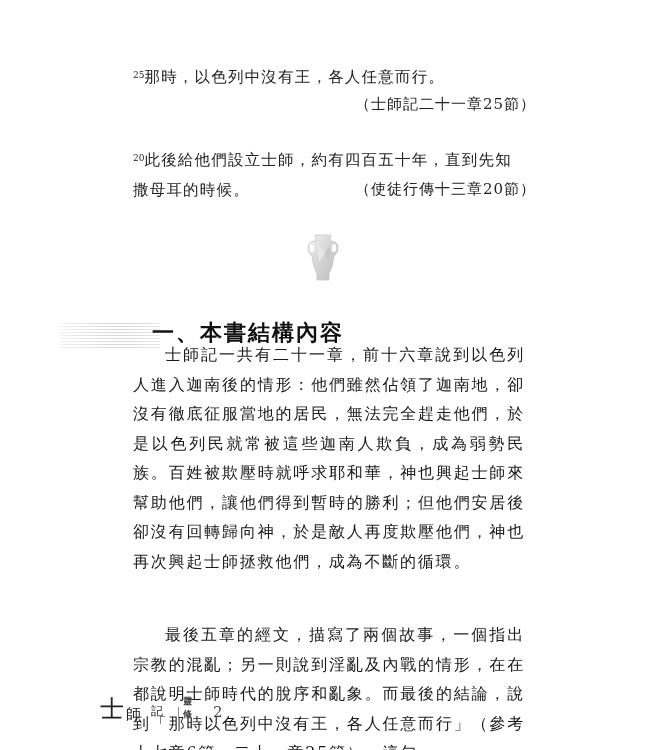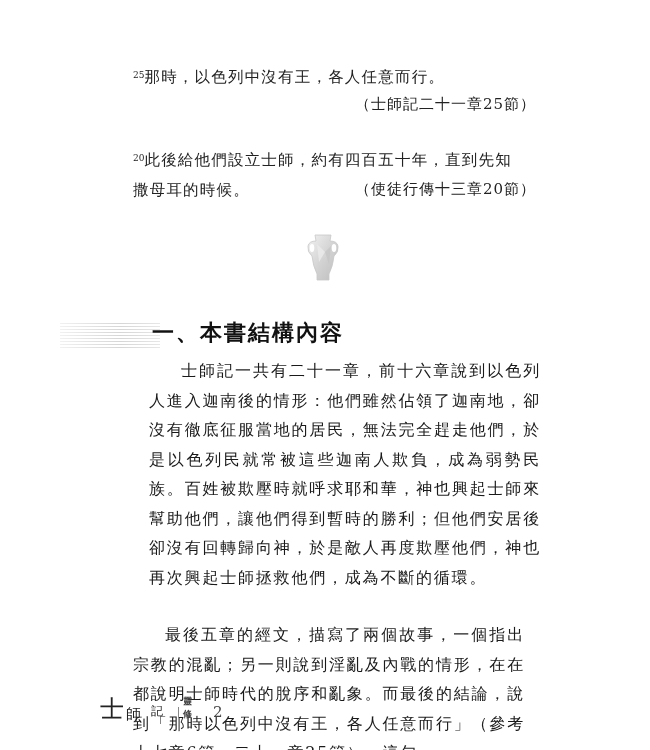--- a/index.html
+++ b/index.html
@@ -73,21 +73,21 @@
     <ellipse cx="9" cy="16" rx="2.3" ry="4" fill="#ffffff"></ellipse>
     <ellipse cx="31" cy="16" rx="2.3" ry="4" fill="#ffffff"></ellipse>
     <path d="M14 12 L22 20 L16 30 Z" fill="#ebebeb" opacity="0.8"></path>
     <path d="M22 20 L28 14 L26 32 Z" fill="#c2c2c2" opacity="0.6"></path>
   </svg>
 </div>
 
 <div class="stripes"></div>
 <div class="heading">一、本書結構內容</div>
 
-<div class="para" style="top:356px;margin-left:16px;">士師記一共有二十一章，前十六章說到以色列人進入迦南後的情形：他們雖然佔領了迦南地，卻沒有徹底征服當地的居民，無法完全趕走他們，於是以色列民就常被這些迦南人欺負，成為弱勢民族。百姓被欺壓時就呼求耶和華，神也興起士師來幫助他們，讓他們得到暫時的勝利；但他們安居後卻沒有回轉歸向神，於是敵人再度欺壓他們，神也再次興起士師拯救他們，成為不斷的循環。</div>
+<div class="para" style="top:340px;">士師記一共有二十一章，前十六章說到以色列人進入迦南後的情形：他們雖然佔領了迦南地，卻沒有徹底征服當地的居民，無法完全趕走他們，於是以色列民就常被這些迦南人欺負，成為弱勢民族。百姓被欺壓時就呼求耶和華，神也興起士師來幫助他們，讓他們得到暫時的勝利；但他們安居後卻沒有回轉歸向神，於是敵人再度欺壓他們，神也再次興起士師拯救他們，成為不斷的循環。</div>
 <div class="para" style="top:596px;margin-top:24px;">最後五章的經文，描寫了兩個故事，一個指出宗教的混亂；另一則說到淫亂及內戰的情形，在在都說明士師時代的脫序和亂象。而最後的結論，說到「那時以色列中沒有王，各人任意而行」（參考十七章6節，二十一章25節）；這句</div>
 
 <div class="footer">
   <span class="big">士</span>
   <span class="mid">師</span>
   <span class="small">記</span>
   <span class="bar"></span>
   <span class="series">靈修</span>
   <span class="pageno">2</span>
 </div>

